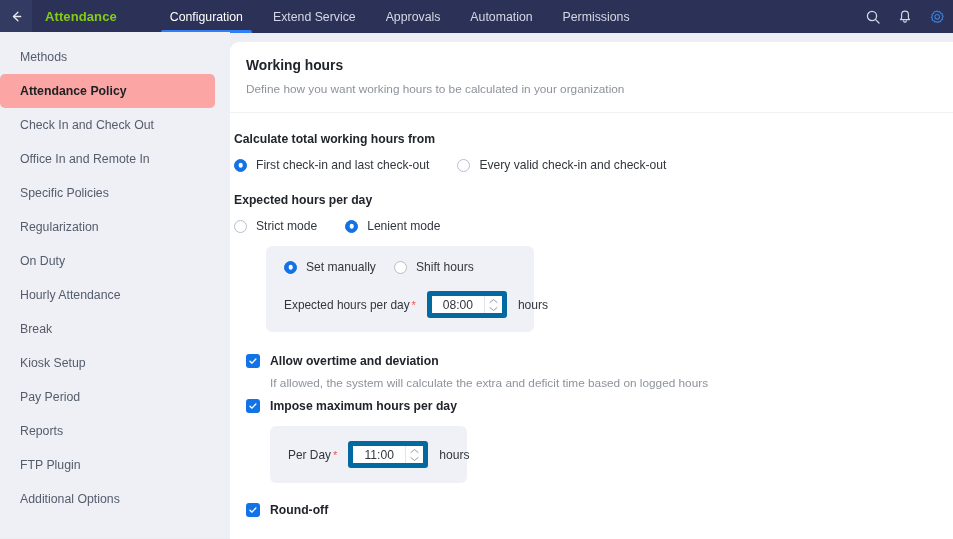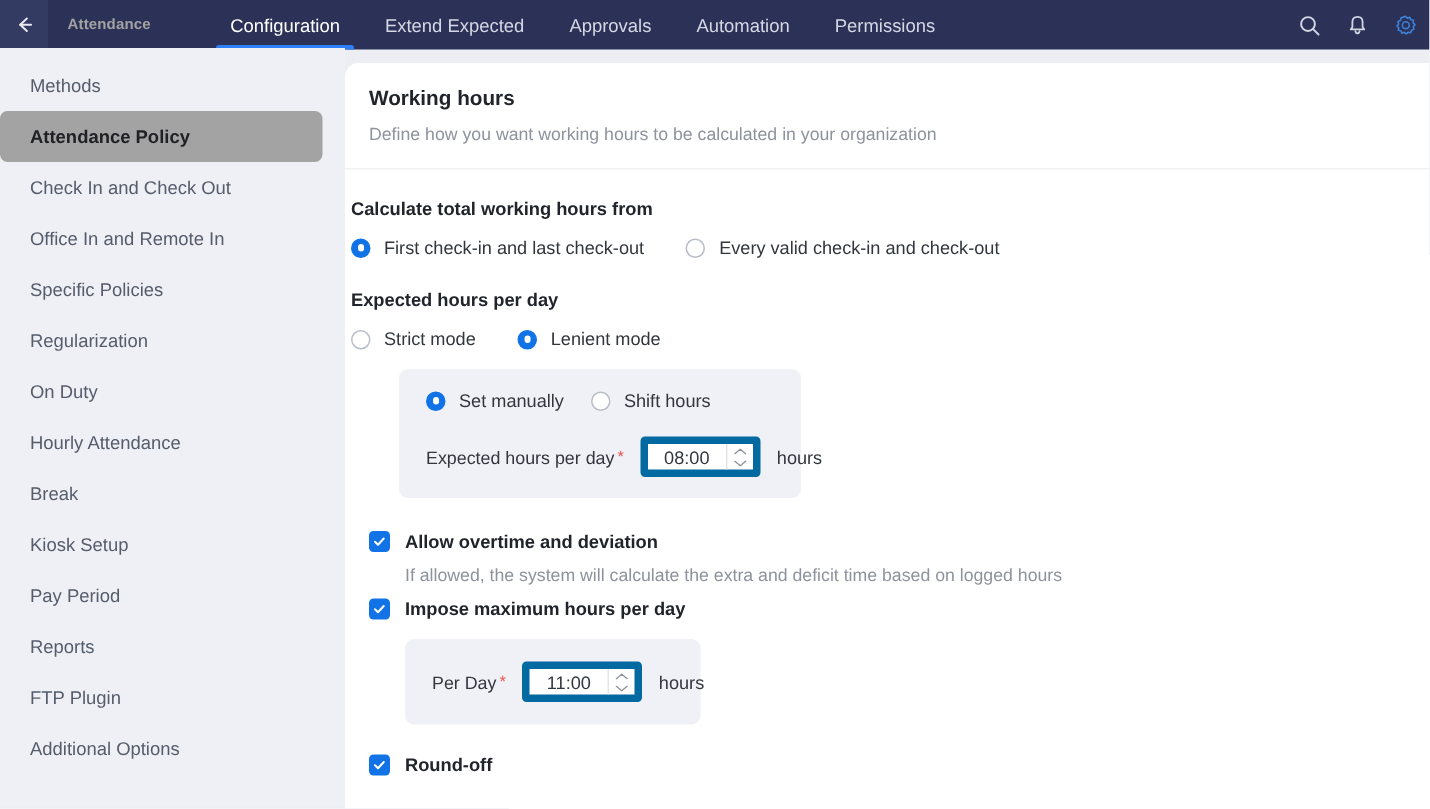--- a/index.html
+++ b/index.html
@@ -19,21 +19,21 @@
     display: flex; align-items: center;
   }
   .back-btn {
     width: 32px; height: 33px;
     background: #343b63;
     display: flex; align-items: center; justify-content: center;
     cursor: pointer;
   }
   .back-arrow { display:block; }
   .app-title {
-    color: #a3a3a3; font-size: 10px; font-weight: bold;
+    color: #84cc16; font-size: 13px; font-weight: bold;
     margin-left: 13px; letter-spacing: .1px;
     white-space: nowrap;
   }
   .nav {
     display: flex; align-items: center; height: 33px;
     margin-left: 38px;
   }
   .nav-item {
     position: relative;
     height: 33px; display: flex; align-items: center;
@@ -66,21 +66,21 @@
     background: #eef0f5;
     padding-top: 8px;
   }
   .side-item {
     height: 34px; display: flex; align-items: center;
     padding-left: 20px; margin: 0 15px 0 0;
     font-size: 12.3px; color: #555c6b;
     border-radius: 5px; cursor: pointer;
   }
   .side-item.active {
-    background: #a3a3a3; color: #202124; font-weight: bold;
+    background: #fca5a5; color: #202124; font-weight: bold;
   }
 
   
   .content {
     position: absolute; top: 42px; left: 230px;
     width: 723px; height: 497px;
     background: #ffffff;
     border-top-left-radius: 9px;
     overflow: hidden;
   }
@@ -174,21 +174,21 @@
         <path d="M4.8 8 L12.5 8" stroke="#e8eaf1" stroke-width="1.4" stroke-linecap="round"></path>
       </svg>
     </div>
     <div class="app-title">Attendance</div>
 
     <div class="nav">
       <div class="nav-item active">
           <span>Configuration</span>
         </div>
       <div class="nav-item">
-          <span>Extend Expected</span>
+          <span>Extend Service</span>
         </div>
       <div class="nav-item">
           <span>Approvals</span>
         </div>
       <div class="nav-item">
           <span>Automation</span>
         </div>
       <div class="nav-item">
           <span>Permissions</span>
         </div>

